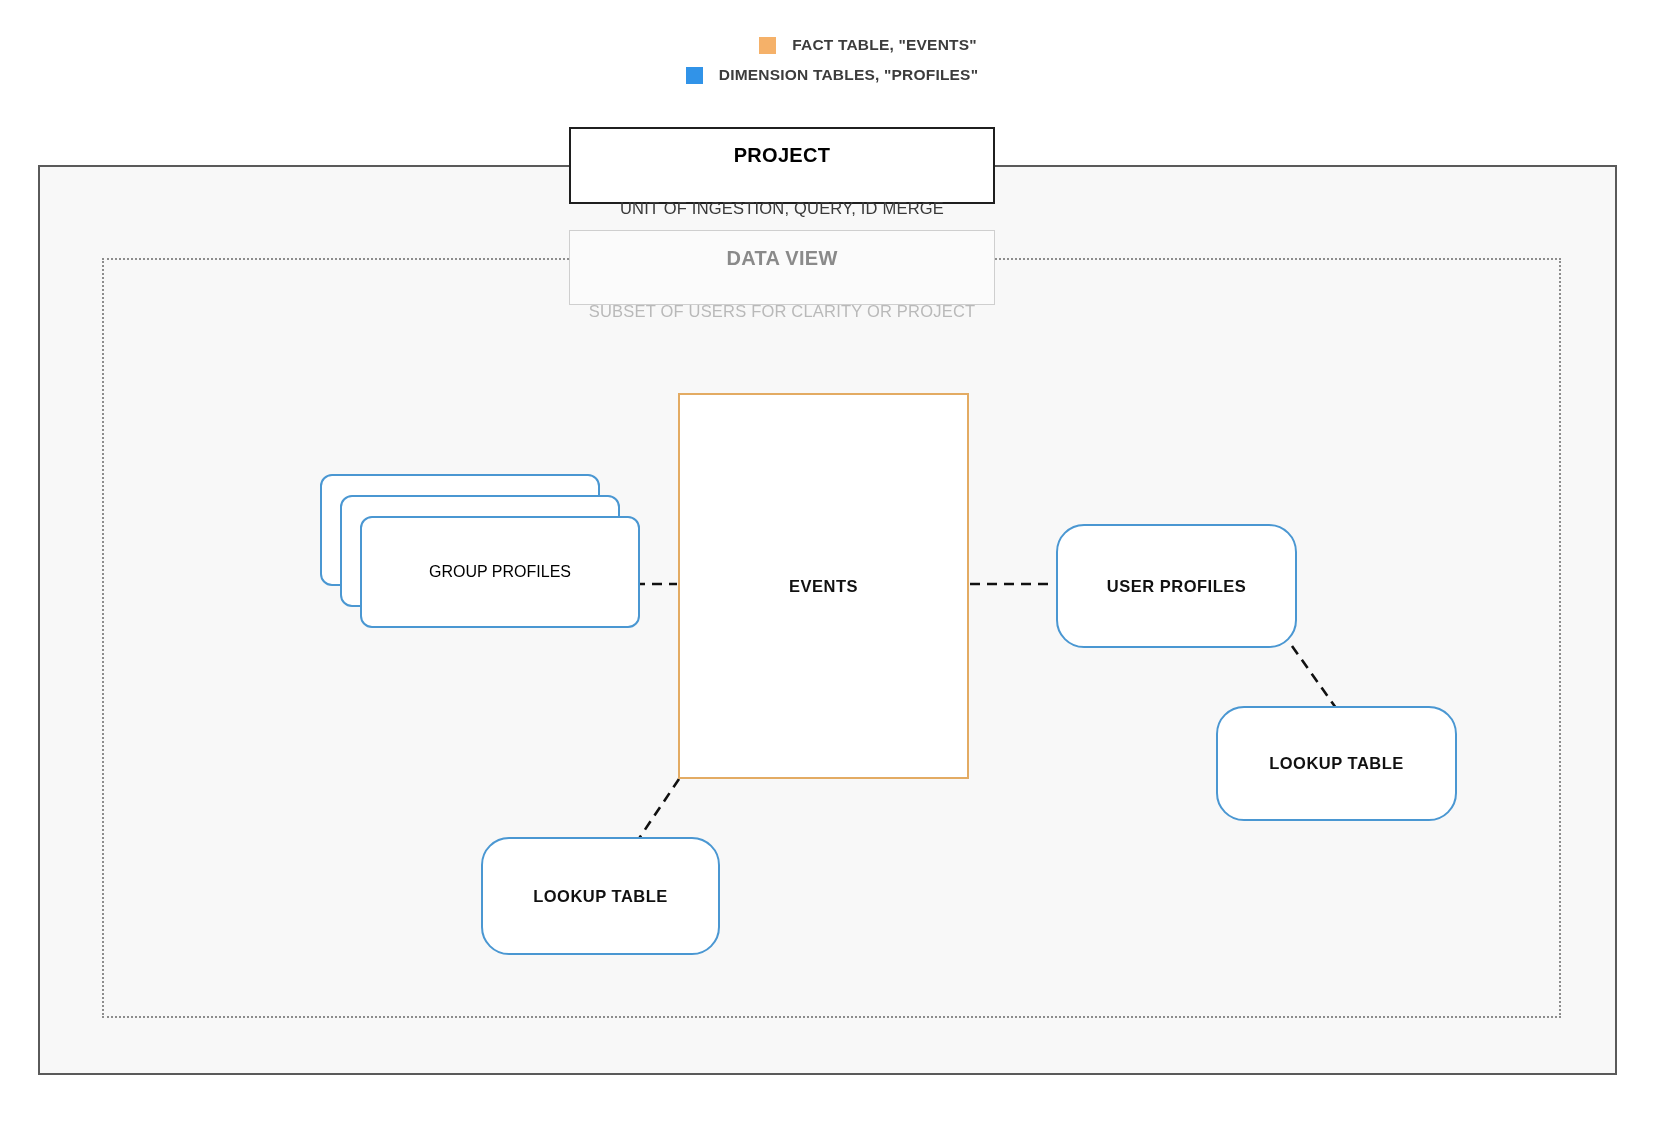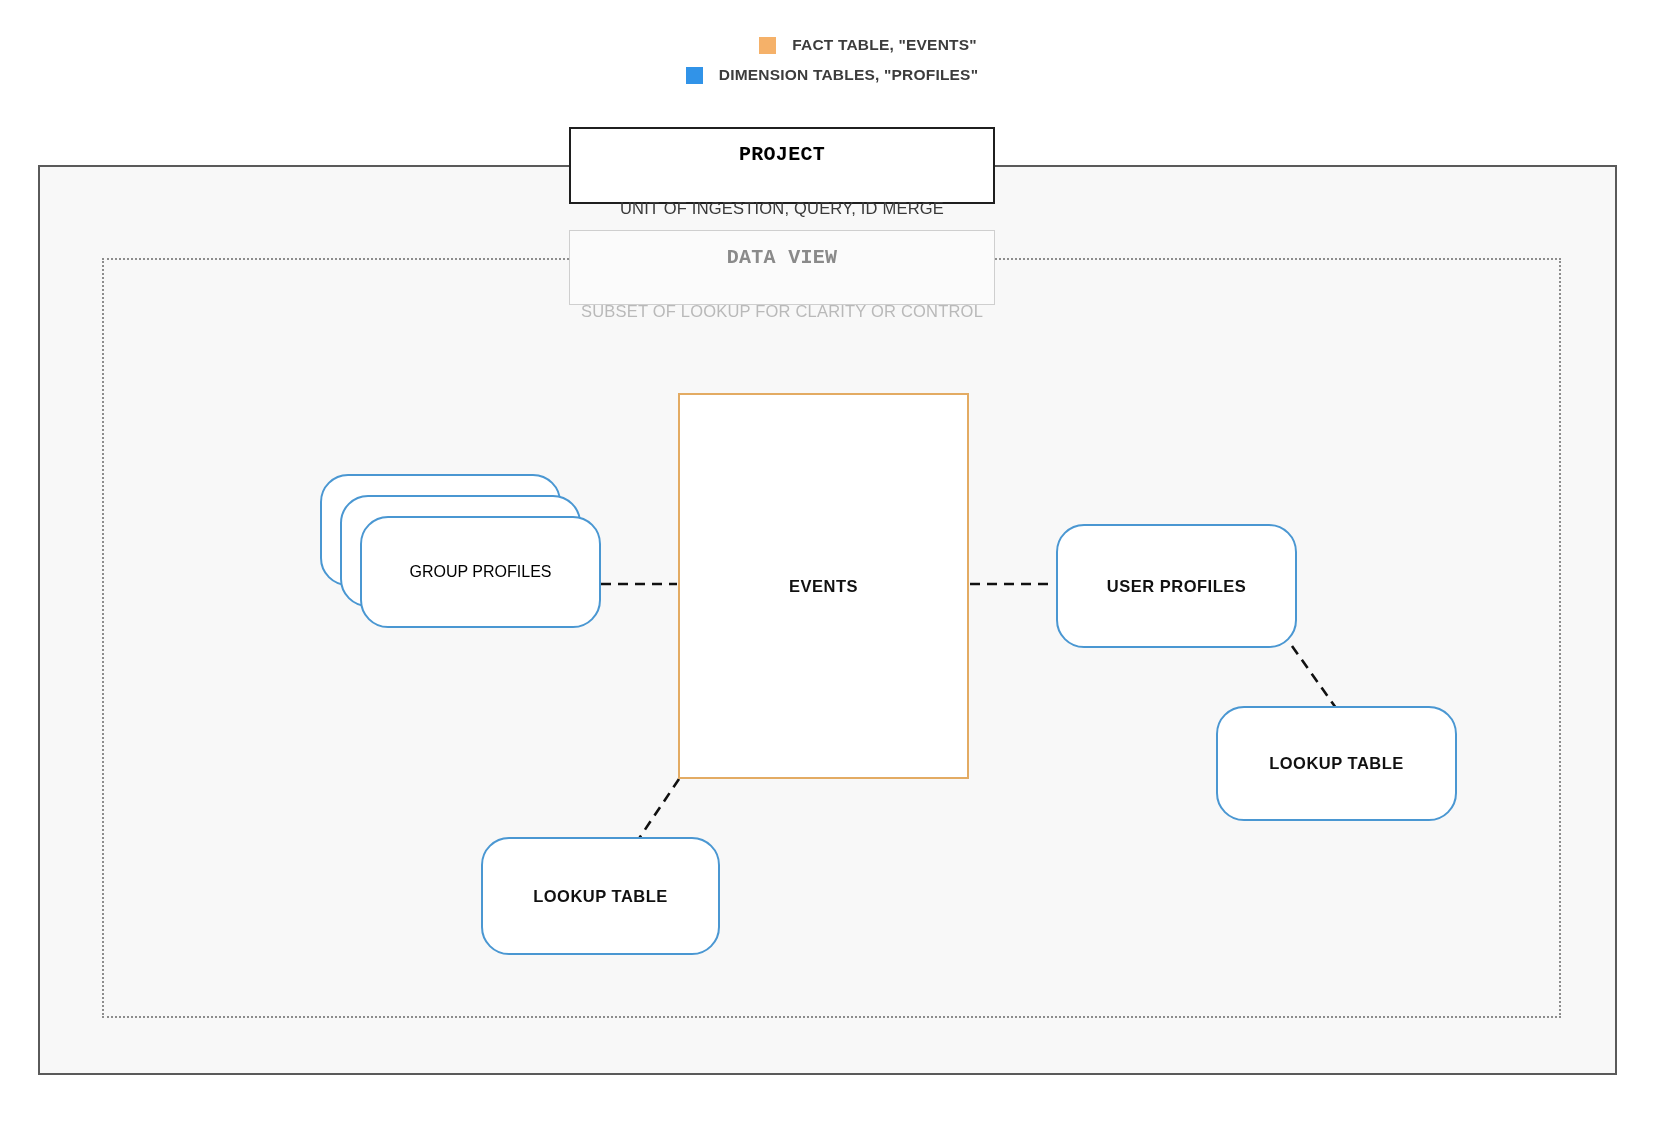--- a/index.html
+++ b/index.html
@@ -80,21 +80,20 @@
   
   .label-box {
     position: absolute;
     box-sizing: border-box;
     text-align: center;
     background: #ffffff;
   }
   .label-box .title {
     font-weight: bold;
     letter-spacing: 0.3px;
-    font-family: Liberation Mono, monospace;
   }
   .label-box .sub {
     letter-spacing: 0.2px;
     margin-top: 28px;
   }
 
   .project-box {
     left: 569px;
     top: 127px;
     width: 426px;
@@ -170,25 +169,25 @@
   .stack {
     position: absolute;
     left: 320px;
     top: 474px;
     width: 290px;
     height: 170px;
   }
   .stack-card {
     position: absolute;
     box-sizing: border-box;
-    width: 241px;
+    width: 280px;
     height: 112px;
     background: #ffffff;
     border: 2.5px solid #4a97d2;
-    border-radius: 28px;
+    border-radius: 12px;
   }
   .stack-card.c1 { left: 0px;  top: 0px;  }
   .stack-card.c2 { left: 20px; top: 21px; }
   .stack-card.c3 {
     left: 40px; top: 42px;
     display: flex;
     align-items: center;
     justify-content: center;
   }
 
@@ -251,21 +250,21 @@
     <line x1="1292" y1="646" x2="1336" y2="708" stroke="#111111" stroke-width="2.6" stroke-dasharray="10 7"></line>
   </svg>
 
   <div class="label-box project-box">
     <div class="title">PROJECT</div>
     <div class="sub">UNIT OF INGESTION, QUERY, ID MERGE</div>
   </div>
 
   <div class="label-box dataview-box">
     <div class="title">DATA VIEW</div>
-    <div class="sub">SUBSET OF LOOKUP FOR CLARITY OR CONTROL</div>
+    <div class="sub">SUBSET OF USERS FOR CLARITY OR PROJECT</div>
   </div>
 
   <div class="node events-node">
     <span class="node-label">EVENTS</span>
   </div>
 
   <div class="stack">
     <div class="stack-card c1"></div>
     <div class="stack-card c2"></div>
     <div class="stack-card c3">

